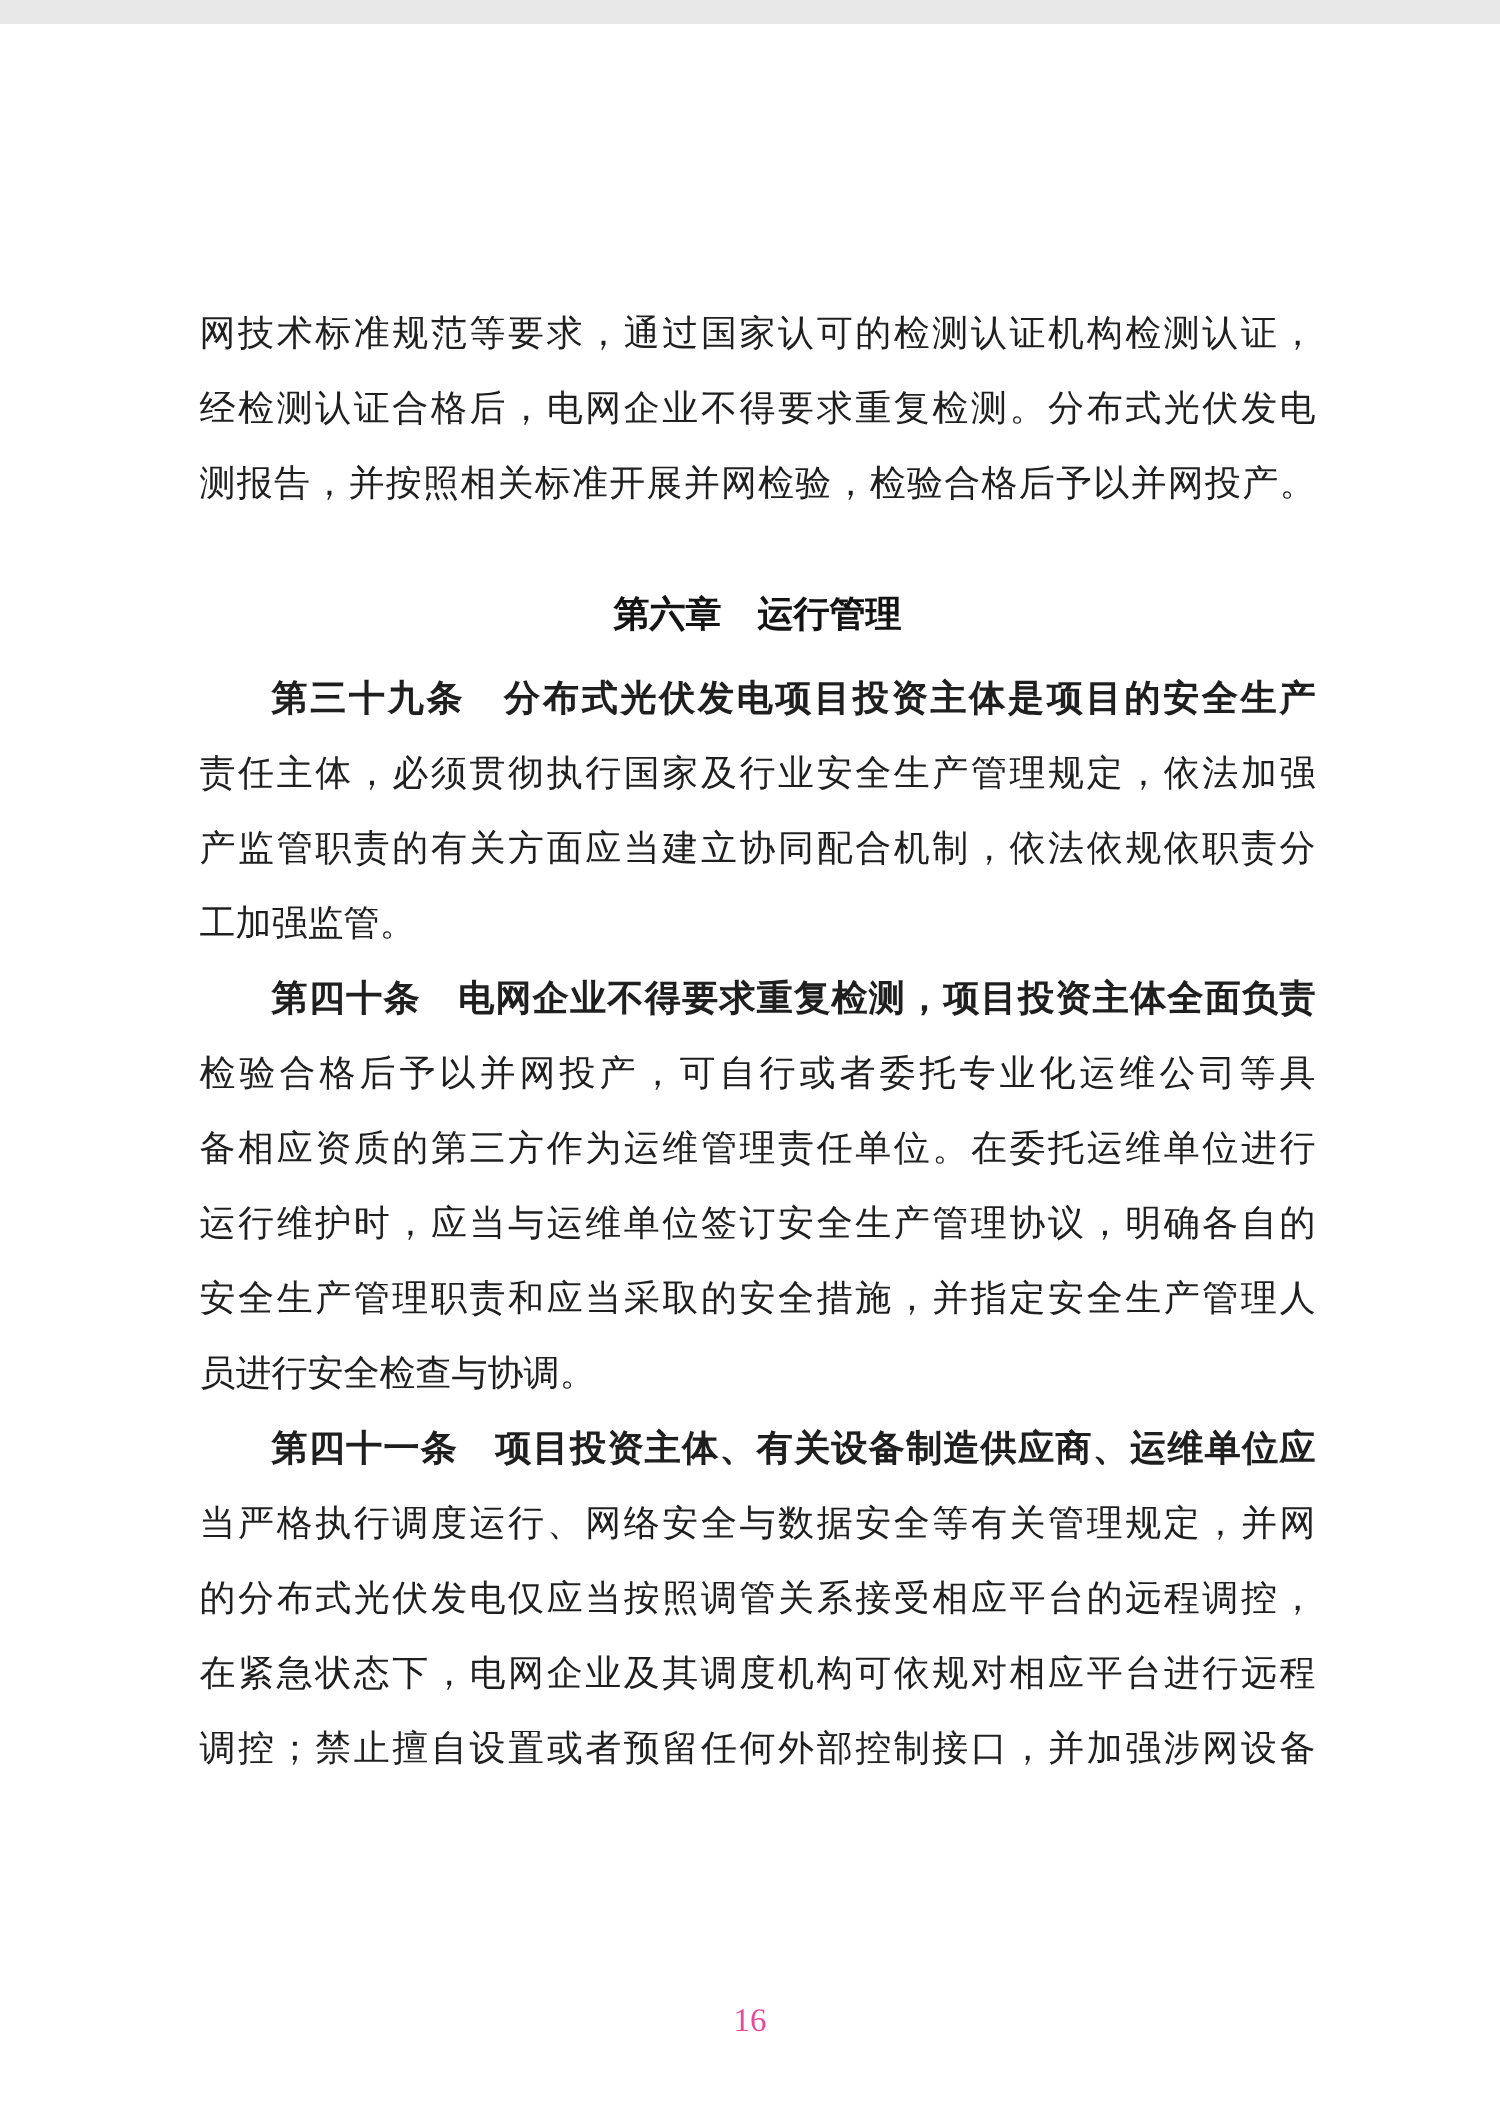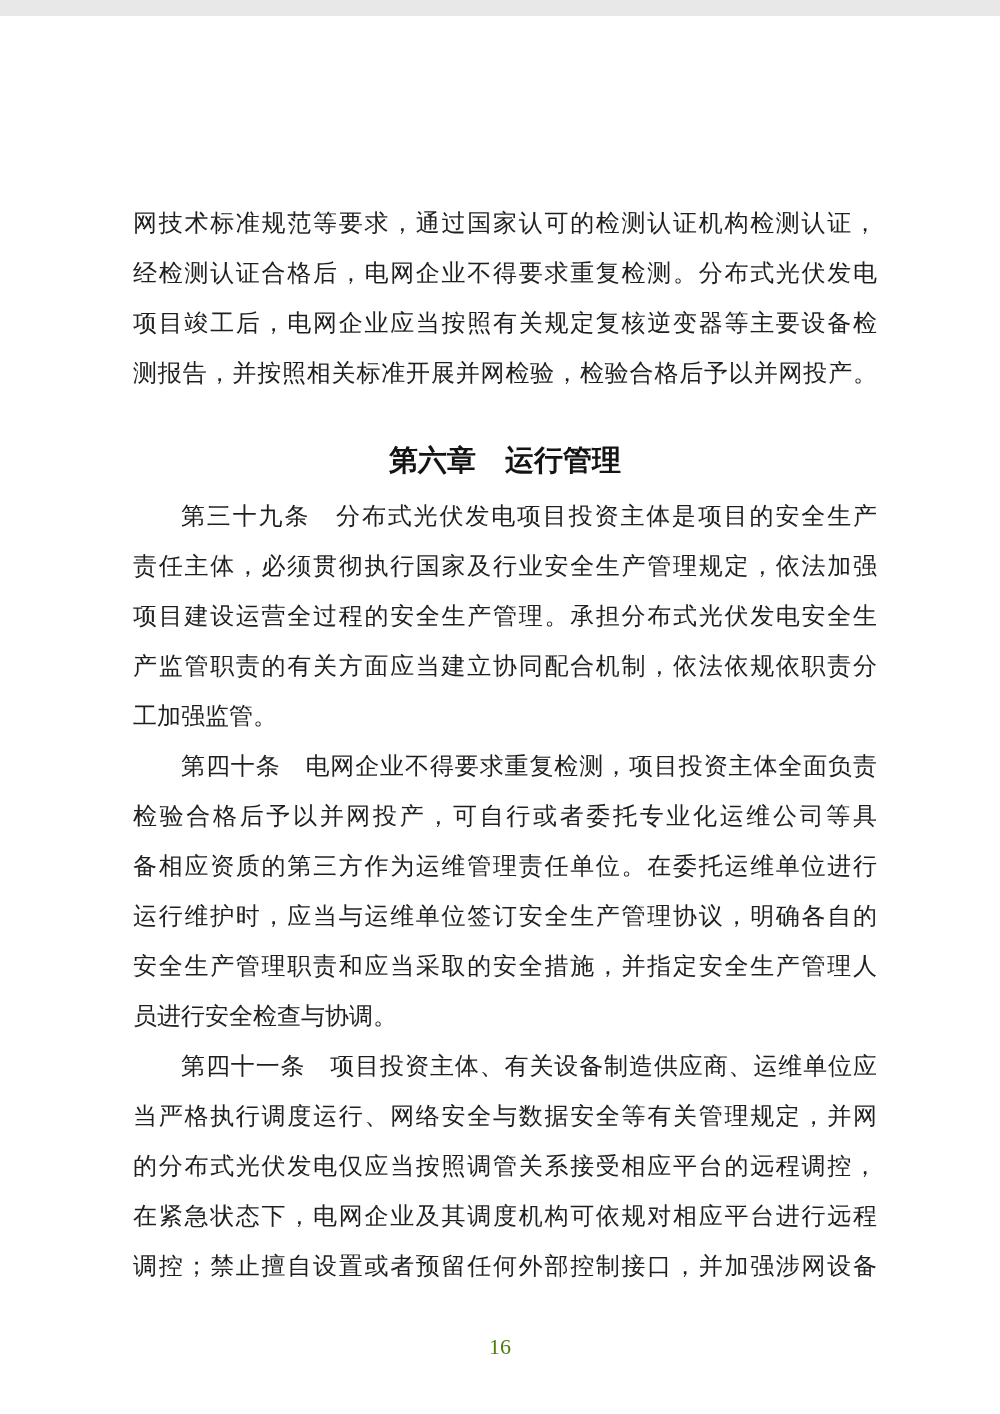--- a/index.html
+++ b/index.html
@@ -24,66 +24,64 @@
     width: 744px;
   }
   .line {
     font-size: 24px;
     line-height: 50px;
     height: 50px;
     text-align: justify;
     text-align-last: justify;
     white-space: nowrap;
   }
-  .line.ind { text-indent: 2em; }
+  .line.ind { text-indent: 2em; font-weight: bold; }
   .line.noj {
     text-align: center;
     text-align-last: left;
   }
   .chapter-heading {
     font-family: "Liberation Sans", "DejaVu Sans", sans-serif;
     font-weight: 700;
-    font-size: 29px;
+    font-size: 24px;
     line-height: 50px;
     height: 50px;
     margin-top: 37px;
     margin-bottom: 6px;
     text-align: center;
     text-align-last: center;
     color: #141414;
   }
   .page-footer {
     position: absolute;
     left: 0;
     top: 1318px;
     width: 1000px;
     text-align: center;
     font-size: 22px;
-    color: #4d7c0f;
+    color: #ec4899;
   }
 </style>
 </head>
 <body>
 
 <div class="page">
   <div class="content">
 
     <div>
       <div class="line">网技术标准规范等要求，通过国家认可的检测认证机构检测认证，</div>
       <div class="line">经检测认证合格后，电网企业不得要求重复检测。分布式光伏发电</div>
-      <div class="line">项目竣工后，电网企业应当按照有关规定复核逆变器等主要设备检</div>
       <div class="line">测报告，并按照相关标准开展并网检验，检验合格后予以并网投产。</div>
     </div>
 
     <div class="chapter-heading">第六章　运行管理</div>
 
     <div>
       <div class="line ind">第三十九条　分布式光伏发电项目投资主体是项目的安全生产</div>
       <div class="line">责任主体，必须贯彻执行国家及行业安全生产管理规定，依法加强</div>
-      <div class="line">项目建设运营全过程的安全生产管理。承担分布式光伏发电安全生</div>
       <div class="line">产监管职责的有关方面应当建立协同配合机制，依法依规依职责分</div>
       <div class="line noj">工加强监管。</div>
     </div>
 
     <div>
       <div class="line ind">第四十条　电网企业不得要求重复检测，项目投资主体全面负责</div>
       <div class="line">检验合格后予以并网投产，可自行或者委托专业化运维公司等具</div>
       <div class="line">备相应资质的第三方作为运维管理责任单位。在委托运维单位进行</div>
       <div class="line">运行维护时，应当与运维单位签订安全生产管理协议，明确各自的</div>
       <div class="line">安全生产管理职责和应当采取的安全措施，并指定安全生产管理人</div>

